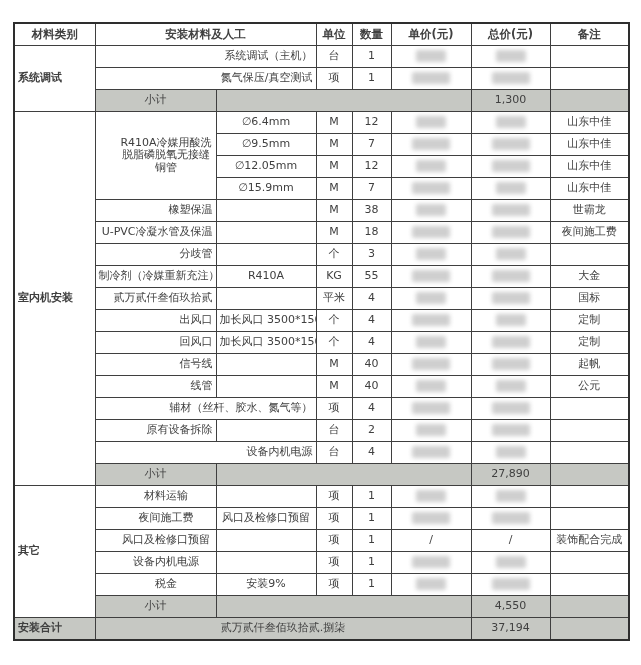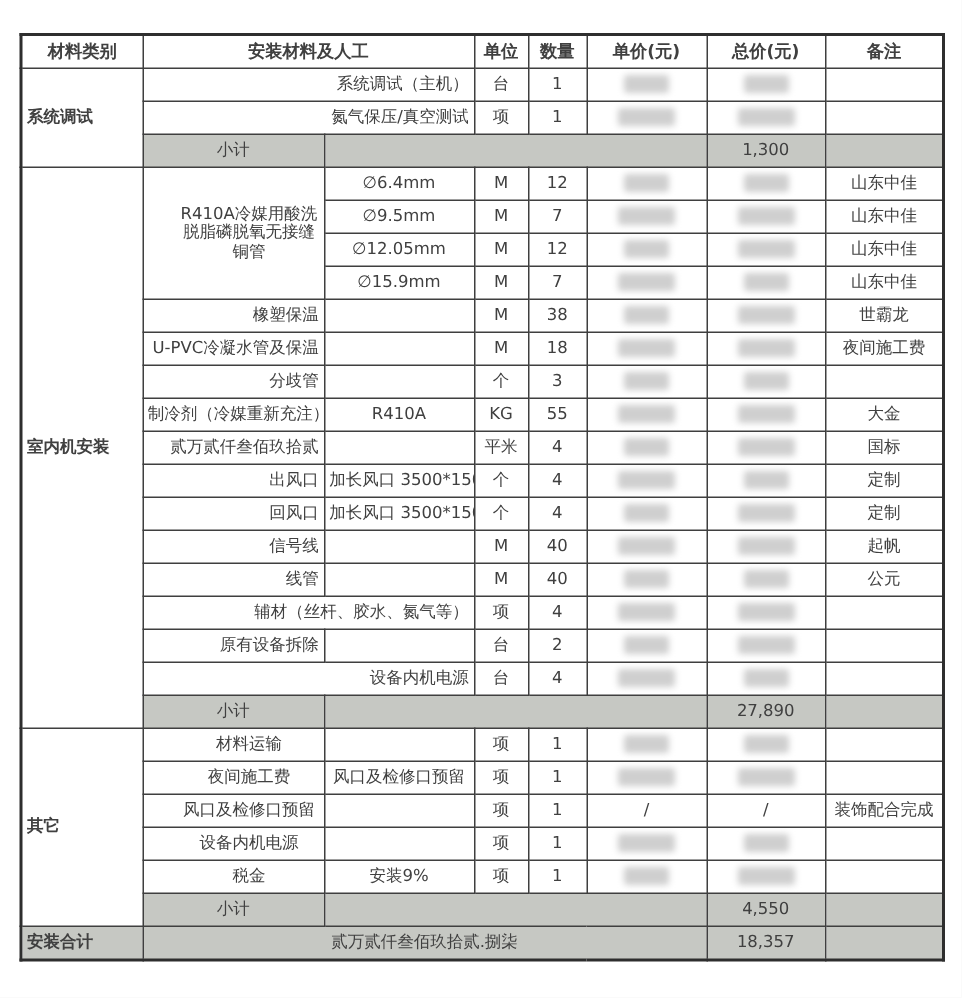--- a/index.html
+++ b/index.html
@@ -281,18 +281,18 @@
         </tr>
         <tr class="subrow">
           <td class="sublabel">小计</td>
           <td colspan="4"></td>
           <td>4,550</td>
           <td></td>
         </tr>
         <tr>
           <td class="grand cat">安装合计</td>
           <td class="grand" colspan="5">贰万贰仟叁佰玖拾贰.捌柒</td>
-          <td class="grand">18,357</td>
+          <td class="grand">37,194</td>
           <td class="grand"></td>
         </tr>
       </tbody>
   </table>
 </div>
 
 </body></html>

